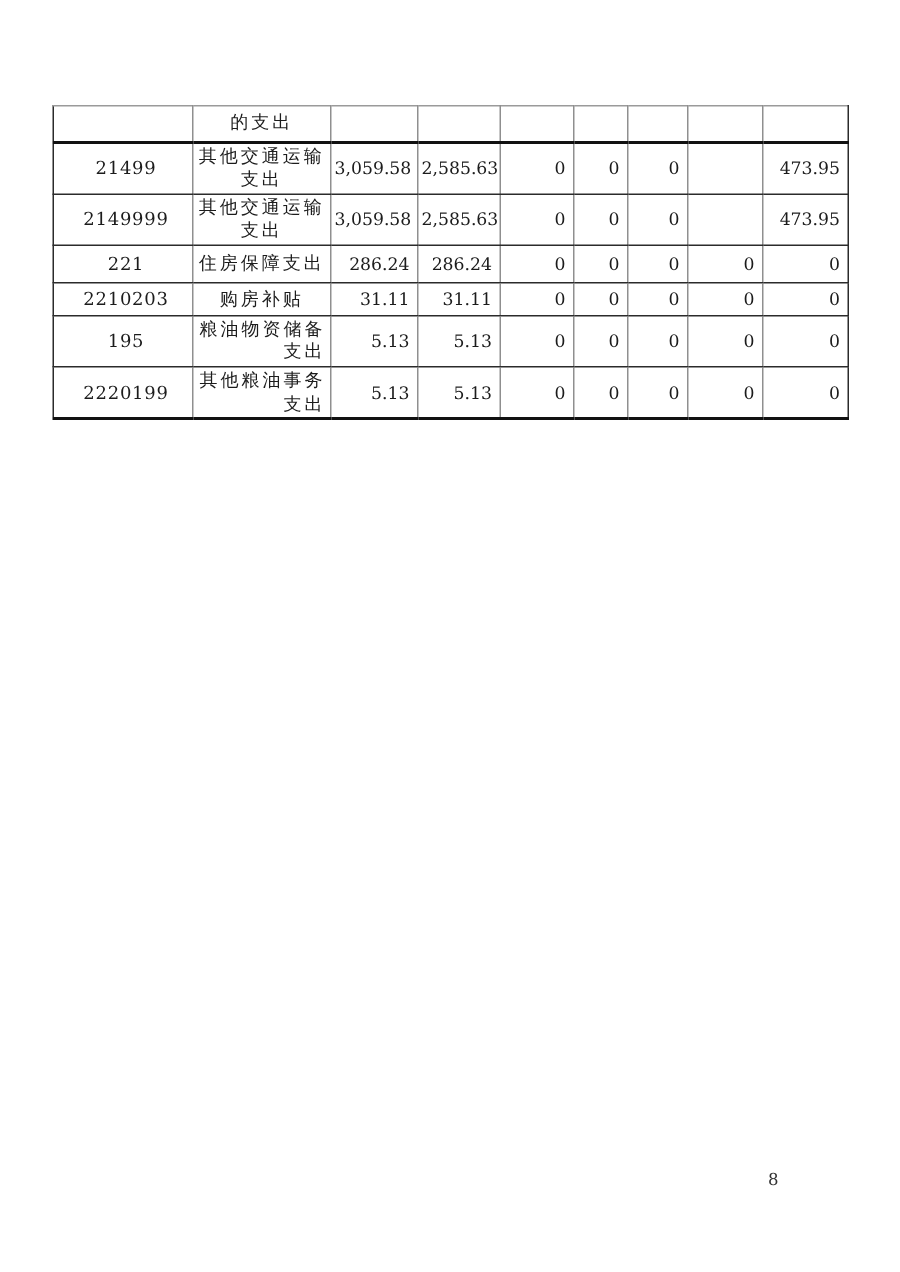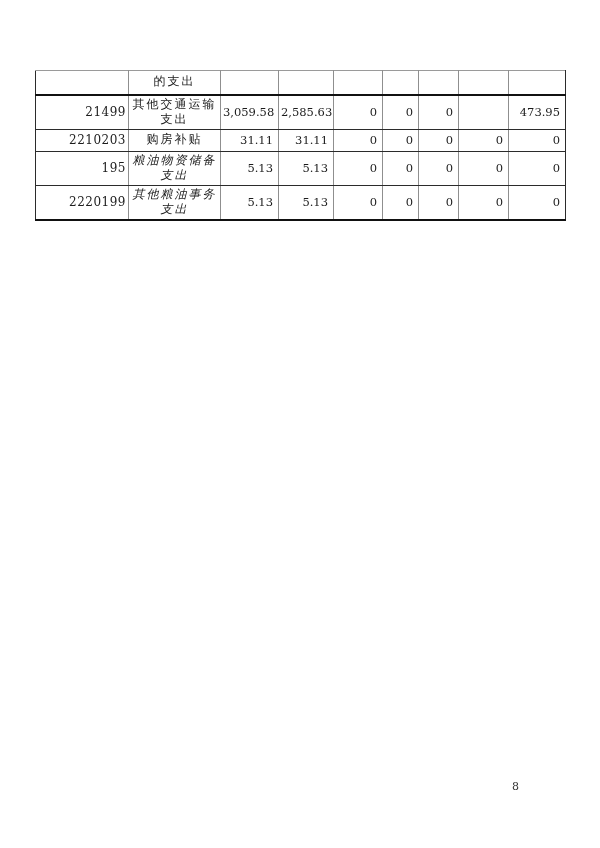--- a/index.html
+++ b/index.html
@@ -27,26 +27,26 @@
     border-left-color:#8f8f8f;
     border-right-color:#8f8f8f;
     overflow:hidden;
   }
   td:first-child { border-left-color:#2b2b2b; }
   td:last-child  { border-right-color:#2b2b2b;margin-left:40px; }
   tr.r-first td  { border-top-color:#9a9a9a; border-bottom-width:2px; border-bottom-color:#111; }
   tr.r-last td   { border-bottom-width:2px; border-bottom-color:#111; }
 
   td.code {
-    font-size:12px; text-align:right; padding:1px 2px 1px 6px; letter-spacing:0.5px;
+    font-size:12px; text-align:center; padding:1px 2px 1px 6px; letter-spacing:0.5px;
   }
   td.name {
     font-size:12px; text-align:center; padding:1px 3px; letter-spacing:2px; line-height:1.3;
   }
-  tr.name-left td.name { text-align:center;font-style:italic; }
+  tr.name-left td.name { text-align:right; }
   td.num {
     font-size:11.5px; text-align:right; padding:1px 5px 1px 2px;
   }
 
   .h24{height:24px} .h34{height:34px} .h33{height:33px} .h25{height:25px}
   .h22{height:22px} .h29{height:29px}
 
   .note {
     position:absolute; left:105px; top:351px;
     font-size:13.5px; letter-spacing:1.5px; white-space:nowrap;
@@ -91,20 +91,42 @@
         <td class="code">21499</td>
         <td class="name">其他交通运输支出</td>
         <td class="num">3,059.58</td>
         <td class="num">2,585.63</td>
         <td class="num">0</td>
         <td class="num">0</td>
         <td class="num">0</td>
         <td class="num"></td>
         <td class="num">473.95</td>
       </tr>
+      <tr class="h33">
+        <td class="code">2149999</td>
+        <td class="name">其他交通运输支出</td>
+        <td class="num">3,059.58</td>
+        <td class="num">2,585.63</td>
+        <td class="num">0</td>
+        <td class="num">0</td>
+        <td class="num">0</td>
+        <td class="num"></td>
+        <td class="num">473.95</td>
+      </tr>
+      <tr class="h25">
+        <td class="code">221</td>
+        <td class="name">住房保障支出</td>
+        <td class="num">286.24</td>
+        <td class="num">286.24</td>
+        <td class="num">0</td>
+        <td class="num">0</td>
+        <td class="num">0</td>
+        <td class="num">0</td>
+        <td class="num">0</td>
+      </tr>
       <tr class="h22">
         <td class="code">2210203</td>
         <td class="name">购房补贴</td>
         <td class="num">31.11</td>
         <td class="num">31.11</td>
         <td class="num">0</td>
         <td class="num">0</td>
         <td class="num">0</td>
         <td class="num">0</td>
         <td class="num">0</td>

